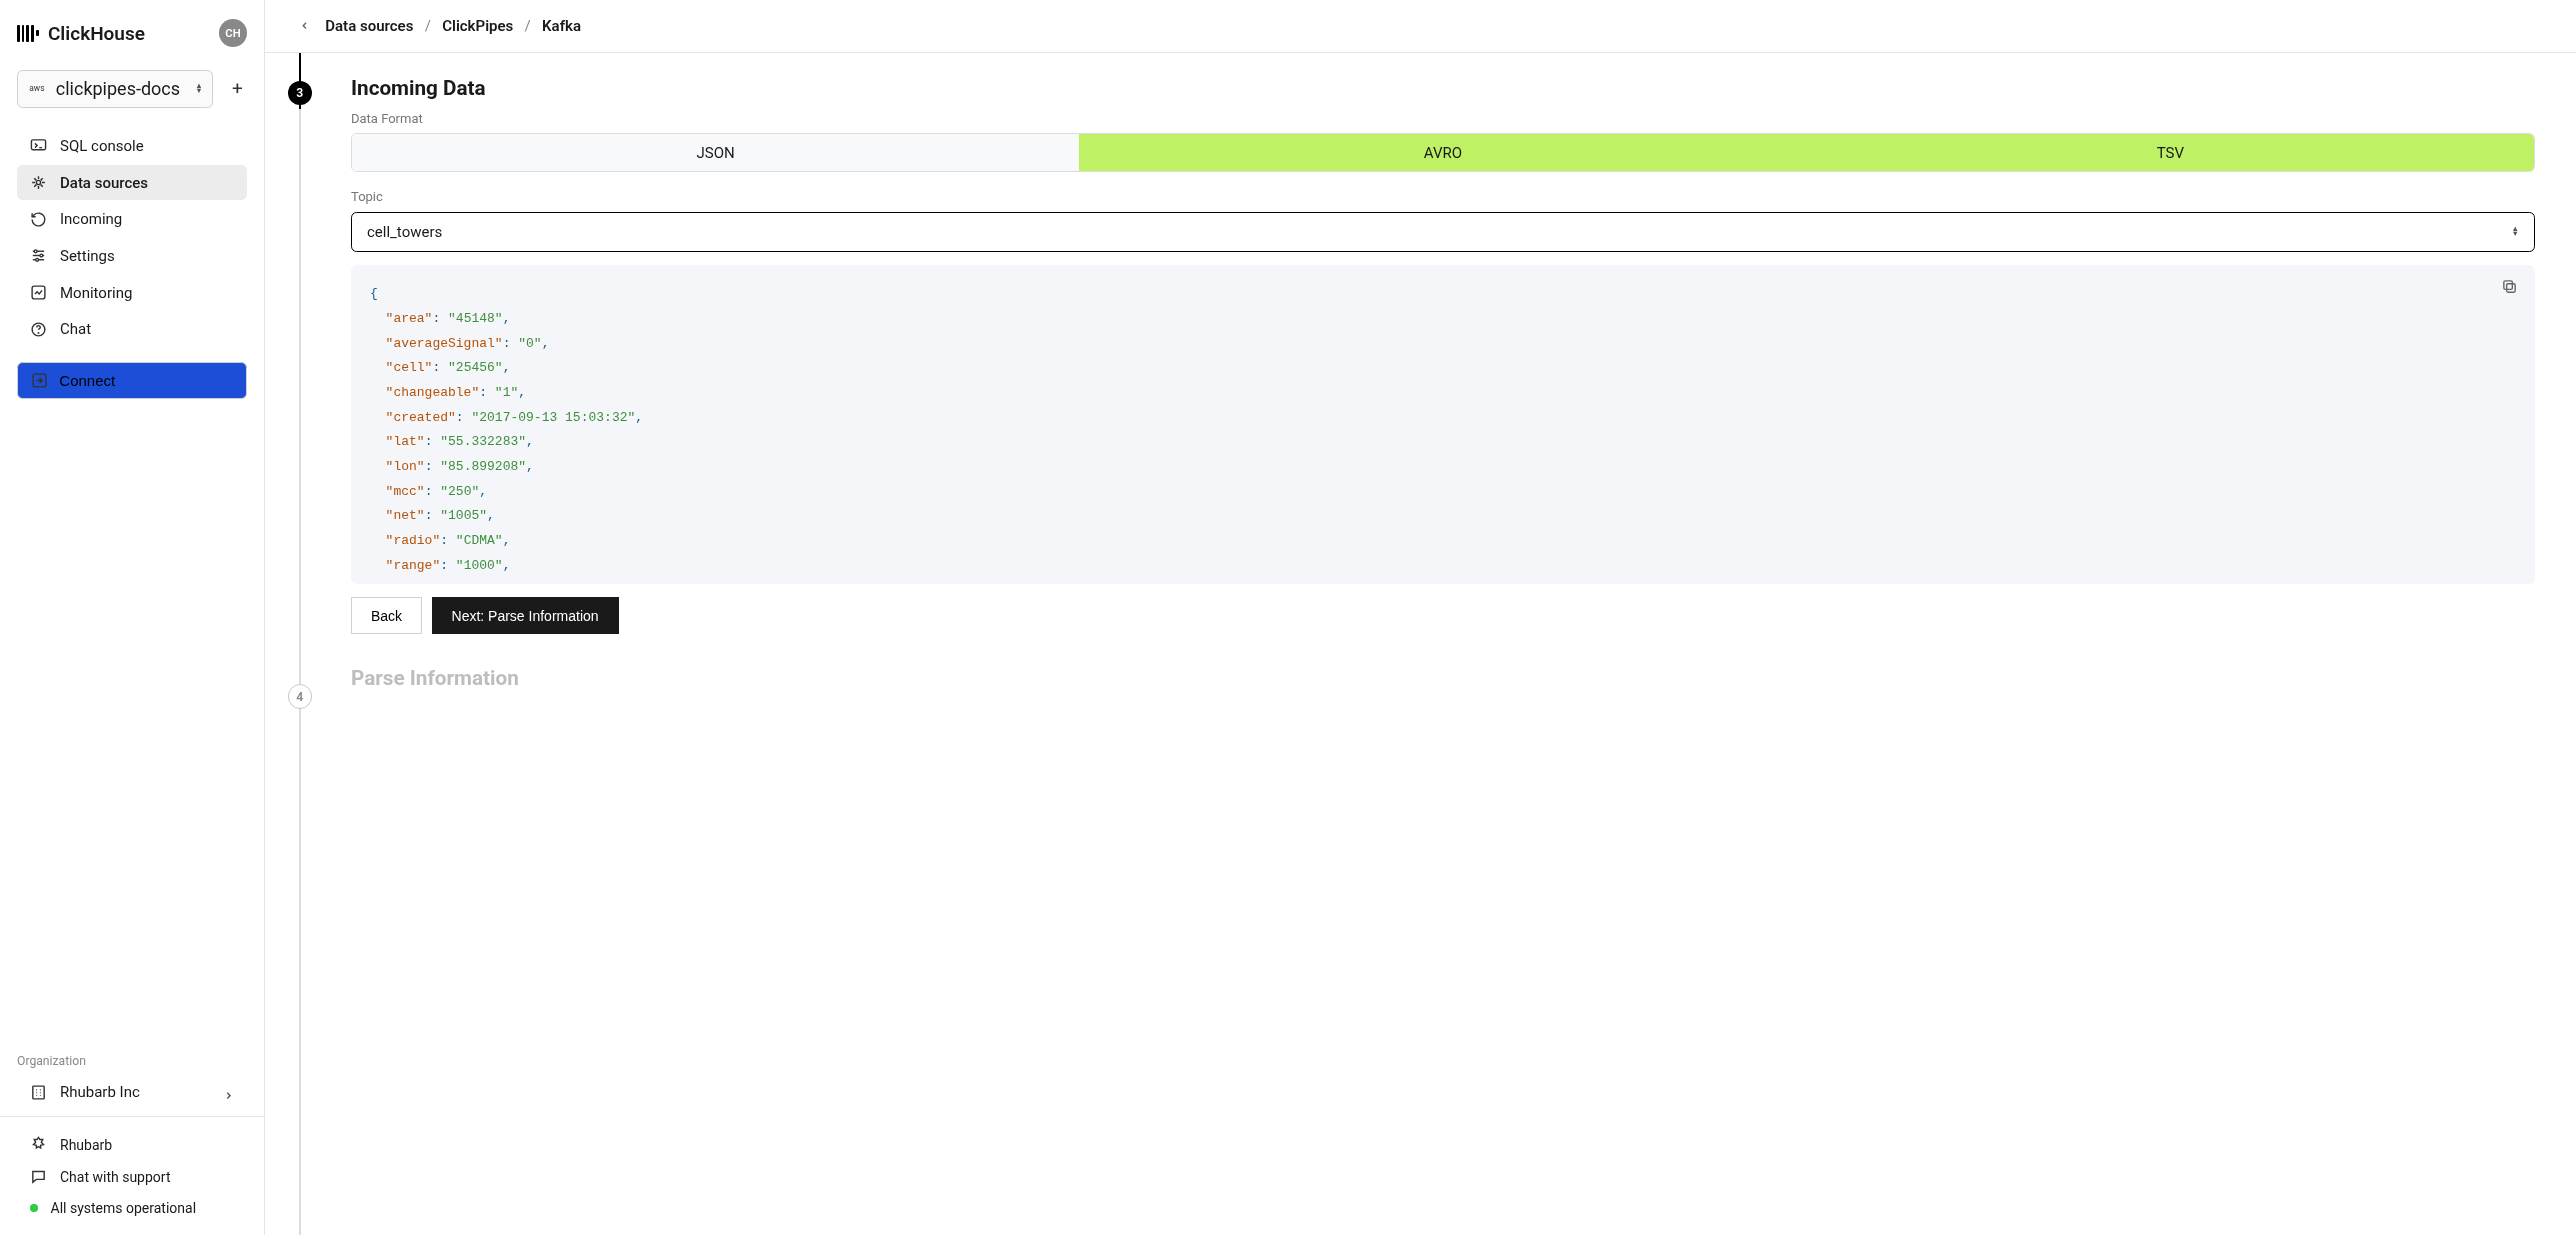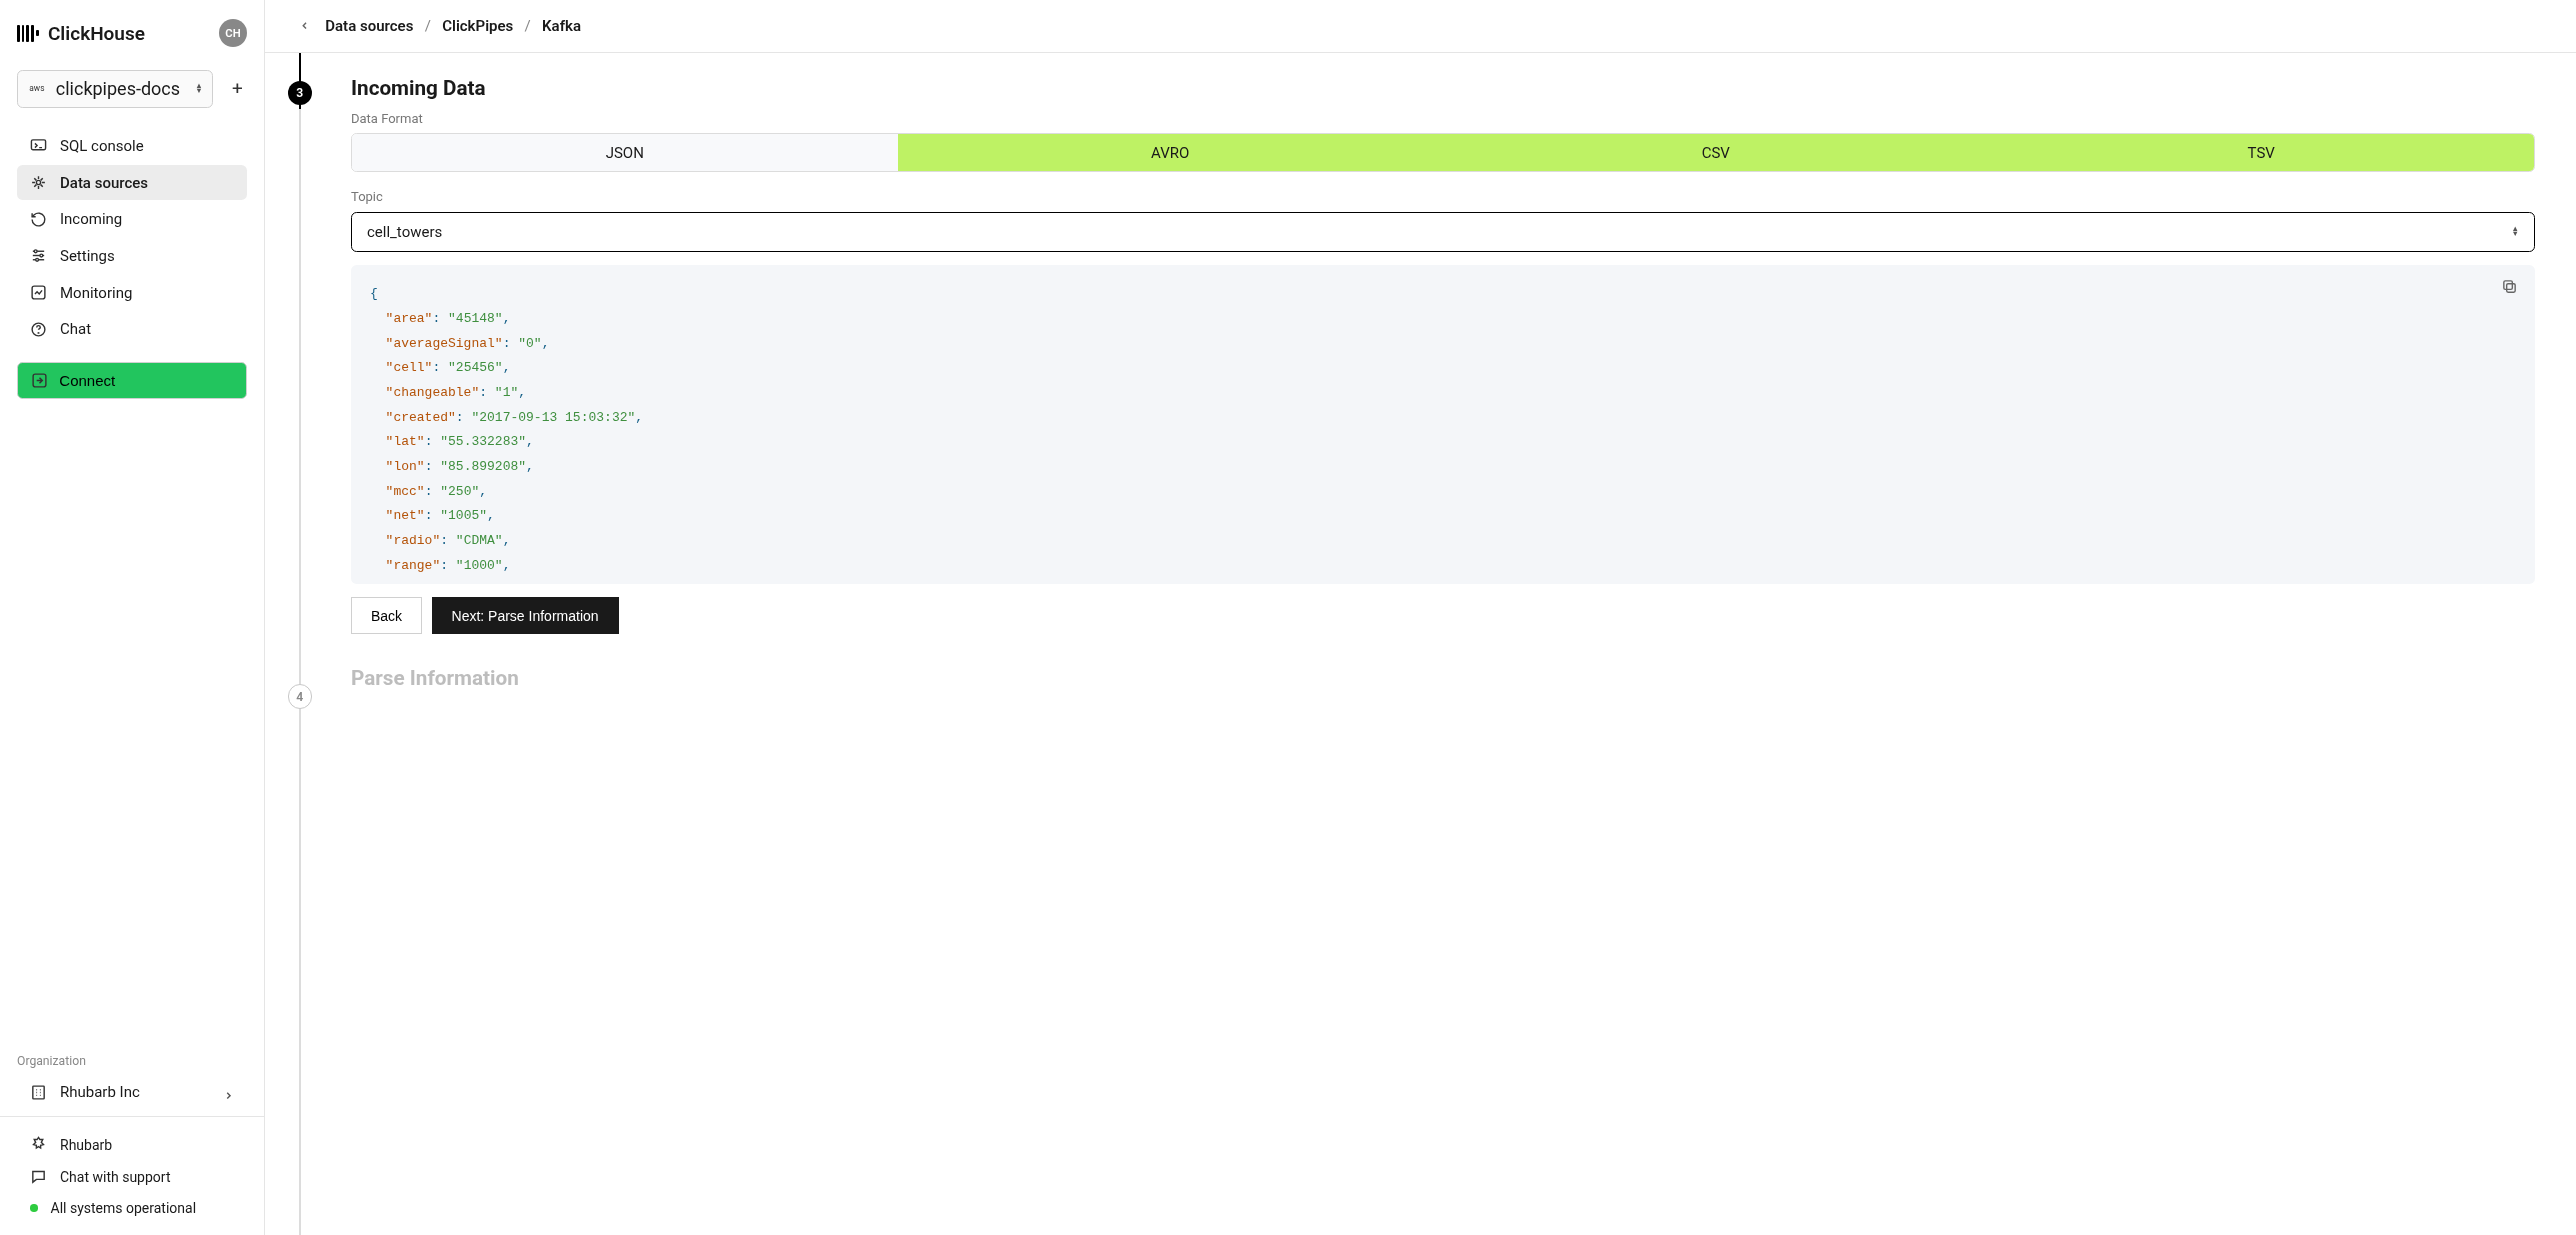--- a/index.html
+++ b/index.html
@@ -22,21 +22,21 @@
   .env-name { flex: 1; font-size: 18px; }
   .updown { display: flex; flex-direction: column; line-height: 4.7px; font-size: 7.5px; color: #555; }
   .plus-btn { width: 19px; height: 19px; display: flex; align-items: center; justify-content: center; font-size: 19px; color: #333; cursor: pointer; }
 
   .nav { padding: 0 17px; }
   .nav-item { display: flex; align-items: center; gap: 13px; padding: 8.4px 13px; border-radius: 5.6px; cursor: pointer; font-size: 15px; margin-bottom: 1.9px; }
   .nav-item.active { background: #ececec; font-weight: 500; }
   .nav-icon { width: 17px; height: 17px; display: flex; align-items: center; justify-content: center; color: #333; }
 
   .connect-wrapper { padding: 0 17px; margin-top: 13px; }
-  .connect-btn { width: 100%; display: flex; align-items: center; gap: 11.3px; padding: 9.4px 13px; border: 0.9px solid #d0d0d0; border-radius: 5.6px; background: #22c55e; cursor: pointer; font-size: 15px; }
+  .connect-btn { width: 100%; display: flex; align-items: center; gap: 11.3px; padding: 9.4px 13px; border: 0.9px solid #d0d0d0; border-radius: 5.6px; background: #1d4ed8; cursor: pointer; font-size: 15px; }
 
   .sidebar-bottom { margin-top: auto; }
   .org-section { padding: 13px 17px 9.4px 17px; }
   .org-label { color: #888; font-size: 12.2px; margin-bottom: 9.4px; }
   .org-row { display: flex; align-items: flex-end; gap: 13px; padding: 5.6px 13px; cursor: pointer; font-size: 15px; }
   .chevron-right { margin-left: auto; color: #555; }
 
   .divider { border: none; border-top: 0.9px solid #e5e5e5; }
 
   .footer-items { padding: 11.3px 17px; }
@@ -261,21 +261,20 @@
       </div>
 
       <section class="step">
         <div class="step-badge active">3</div>
         <h2 class="step-title">Incoming Data</h2>
 
         <div class="field-label">Data Format</div>
         <div class="seg-control">
           <div class="seg-item active">JSON</div>
           <div class="seg-item">AVRO</div>
-          <div class="seg-item">CSV</div>
           <div class="seg-item">TSV</div>
         </div>
 
         <div class="field-label">Topic</div>
         <div class="topic-select">
           <span>cell_towers</span>
           <span class="updown">
               <span>▲</span>
               <span>▼</span>
             </span>

